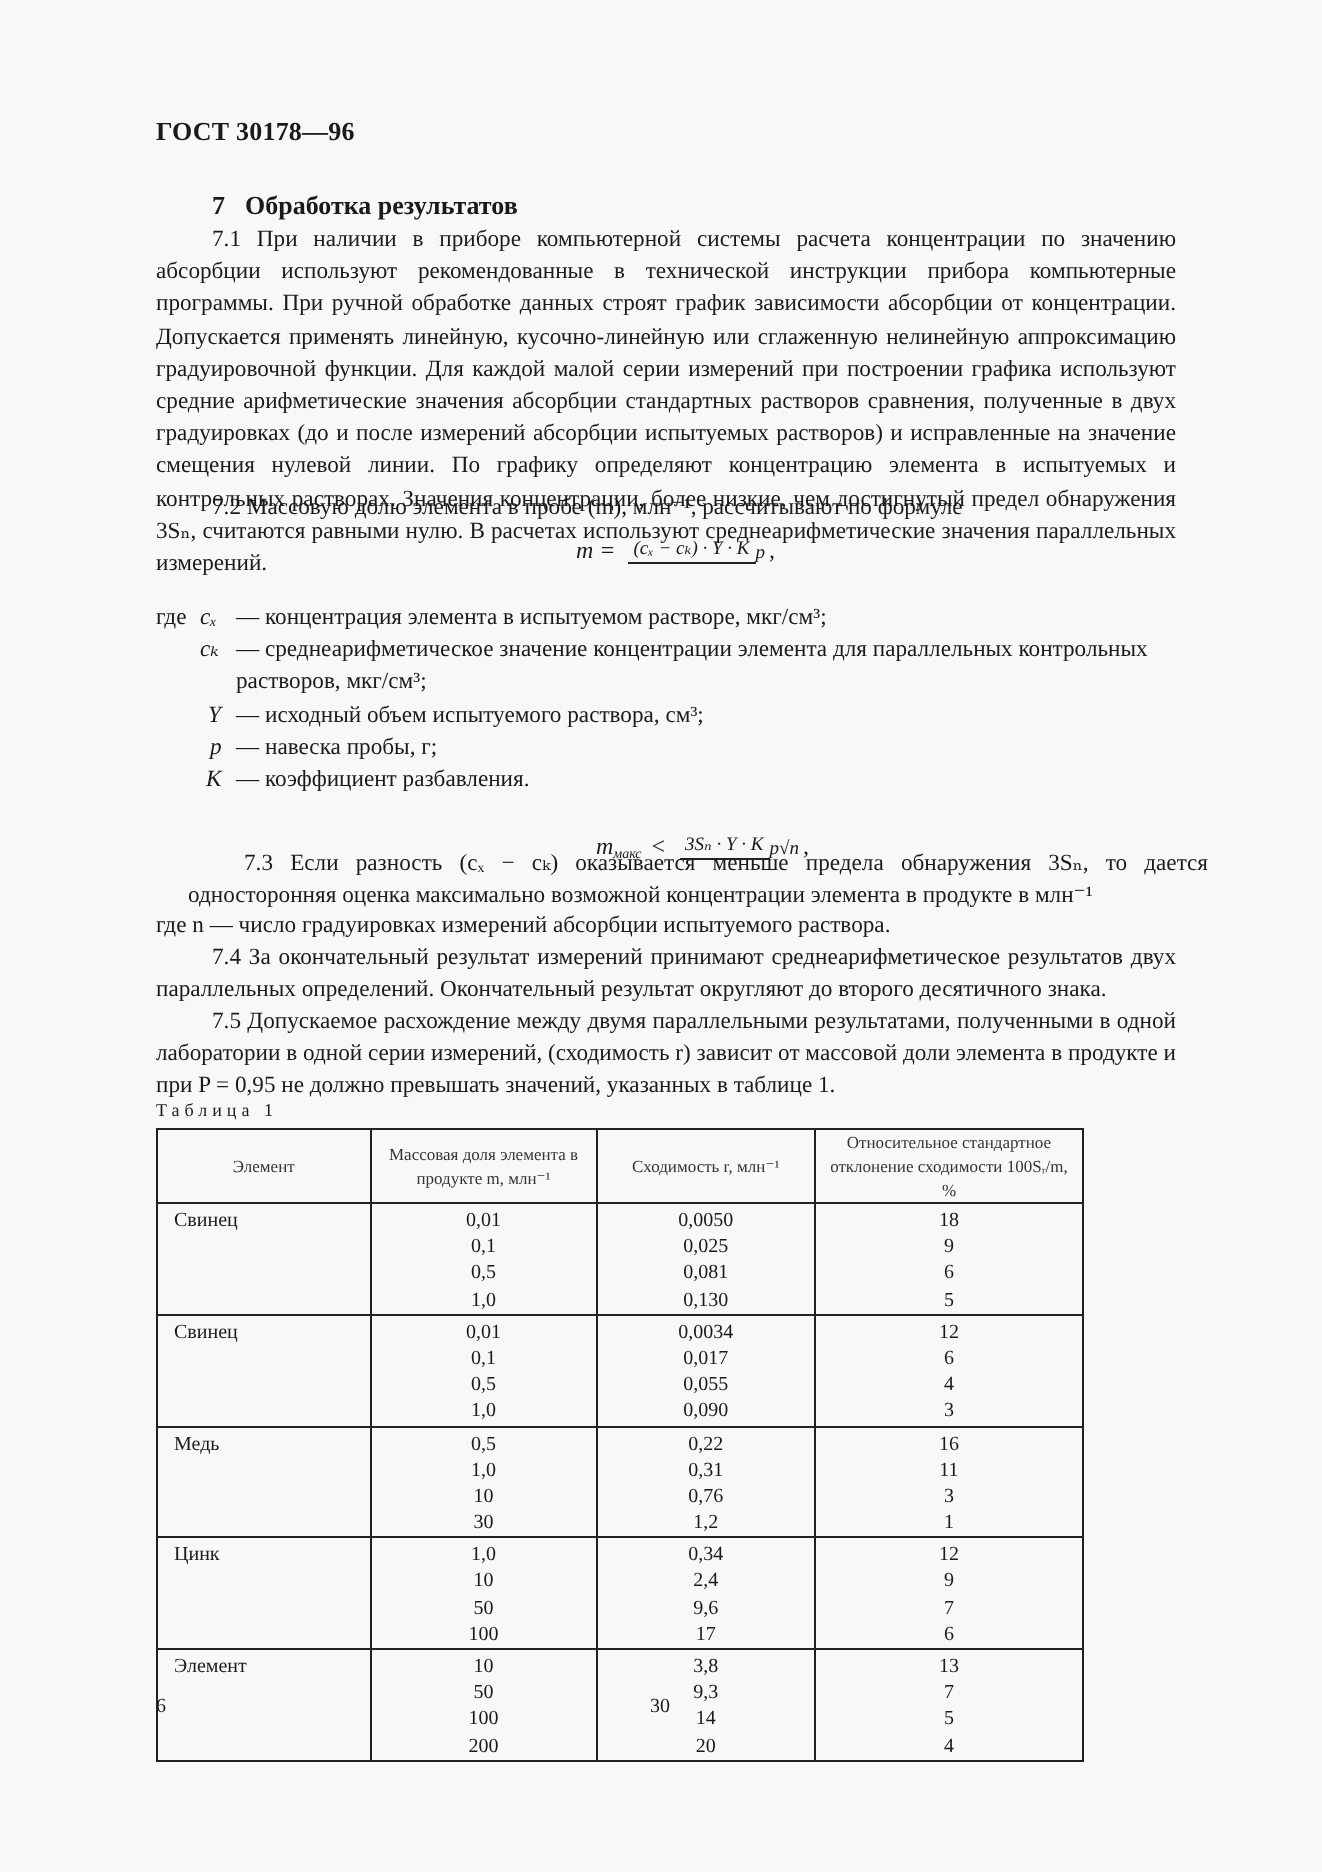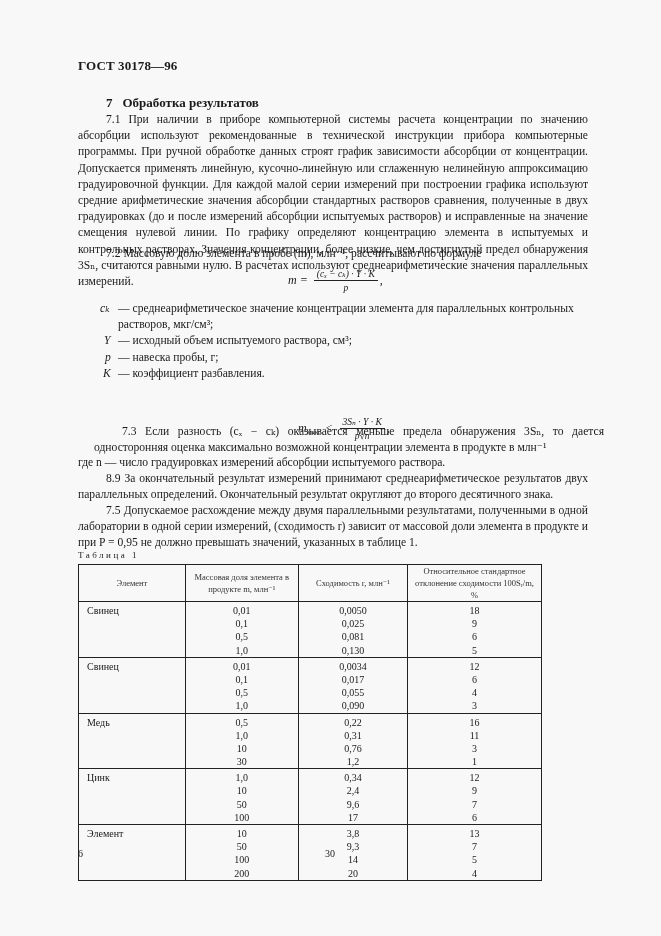--- a/index.html
+++ b/index.html
@@ -6,21 +6,21 @@
   body {
     width:661px; height:936px; background:#f8f8f8; color:#1a1a1a;
     font-family:"Liberation Serif","DejaVu Serif",serif; position:relative; overflow:hidden;
   }
   .doc-code { position:absolute; left:78px; top:58px; font-weight:bold; font-size:13px; letter-spacing:0.1px; }
   .section-title { position:absolute; left:106px; top:95px; font-weight:bold; font-size:13px; }
   .section-title .num { margin-right:10px; }
   .text { position:absolute; left:78px; width:510px; font-size:11.6px; line-height:16.2px; text-align:justify; }
   .indent { text-indent:28px; }
   .formula { position:absolute; font-size:12px; font-style:italic; display:flex; align-items:center; }
-  .frac { display:inline-flex; flex-direction:column; align-items:center; margin:0 2px; }
+  .frac { display:inline-flex; flex-direction:row; align-items:center; margin:0 2px; }
   .frac .num-part { font-size:9.5px; padding:0 3px 1px; border-bottom:1px solid #222; white-space:nowrap; }
   .frac .den-part { font-size:9.5px; padding-top:2px; }
   .defs { position:absolute; left:78px; top:301px; width:520px; font-size:11.6px; line-height:16.2px; }
   .def-row { display:flex; }
   .def-row .sym { font-style:italic; }
   .table-caption { position:absolute; left:78px; top:550px; font-size:9px; letter-spacing:2.5px; }
   table.data {
     position:absolute; left:78px; top:564px; width:464px; border-collapse:collapse;
     font-size:10px; line-height:13.2px;
   }
@@ -53,20 +53,25 @@
     <span style="margin-right:4px;">m =</span>
     <span class="frac">
       <span class="num-part">(cₓ − cₖ) · Y · K</span>
       <span class="den-part">p</span>
     </span>
     <span>,</span>
   </div>
 
   <div class="defs">
     <div class="def-row">
+      <span style="width:22px">где</span>
+      <span class="sym" style="width:18px">cₓ</span>
+      <span>— концентрация элемента в испытуемом растворе, мкг/см³;</span>
+    </div>
+    <div class="def-row">
       <span style="width:22px"></span>
       <span class="sym" style="width:18px">cₖ</span>
       <span style="width:470px">— среднеарифметическое значение концентрации элемента  для параллельных контрольных растворов, мкг/см³;</span>
     </div>
     <div class="def-row">
       <span style="width:26px"></span>
       <span class="sym" style="width:14px">Y</span>
       <span>— исходный объем испытуемого раствора, см³;</span>
     </div>
     <div class="def-row">
@@ -88,21 +93,21 @@
     <span style="margin:0 5px;font-style:normal;">&lt;</span>
     <span class="frac">
       <span class="num-part">3Sₙ · Y · K</span>
       <span class="den-part">p√n</span>
     </span>
     <span>,</span>
   </div>
 
   <p class="text" style="top:455px;margin:0;">где n — число градуировках измерений абсорбции испытуемого раствора.</p>
 
-  <p class="text indent" style="top:471px;margin:0;">8.9  За окончательный результат измерений принимают среднеарифметическое результатов двух параллельных определений. Окончательный результат округляют до второго десятичного знака.</p>
+  <p class="text indent" style="top:471px;margin:0;">7.4  За окончательный результат измерений принимают среднеарифметическое результатов двух параллельных определений. Окончательный результат округляют до второго десятичного знака.</p>
 
   <p class="text indent" style="top:503px;margin:0;">7.5  Допускаемое расхождение между двумя параллельными результатами, полученными в одной лаборатории в одной серии измерений, (сходимость r) зависит от массовой доли элемента в продукте и при P = 0,95 не должно превышать значений, указанных в таблице 1.</p>
 
   <div class="table-caption">Таблица 1</div>
 
   <table class="data">
     <colgroup>
       <col style="width:118px">
         <col style="width:125px">
         <col style="width:121px">

